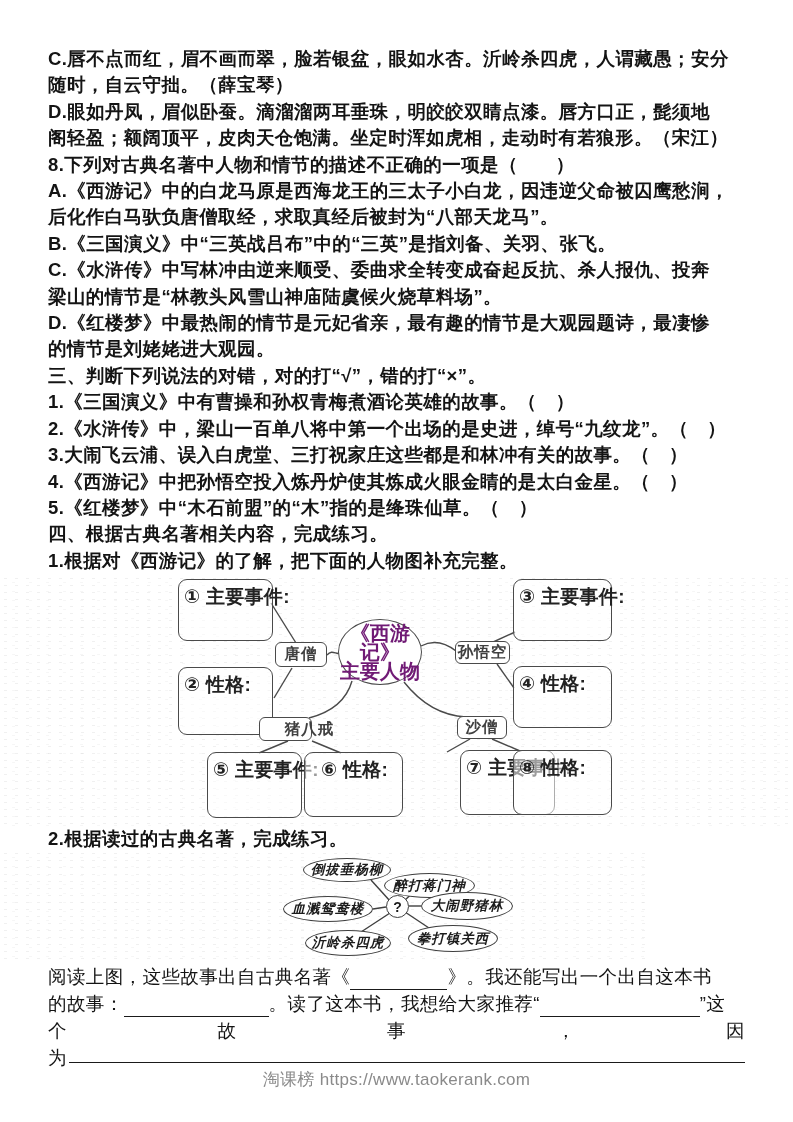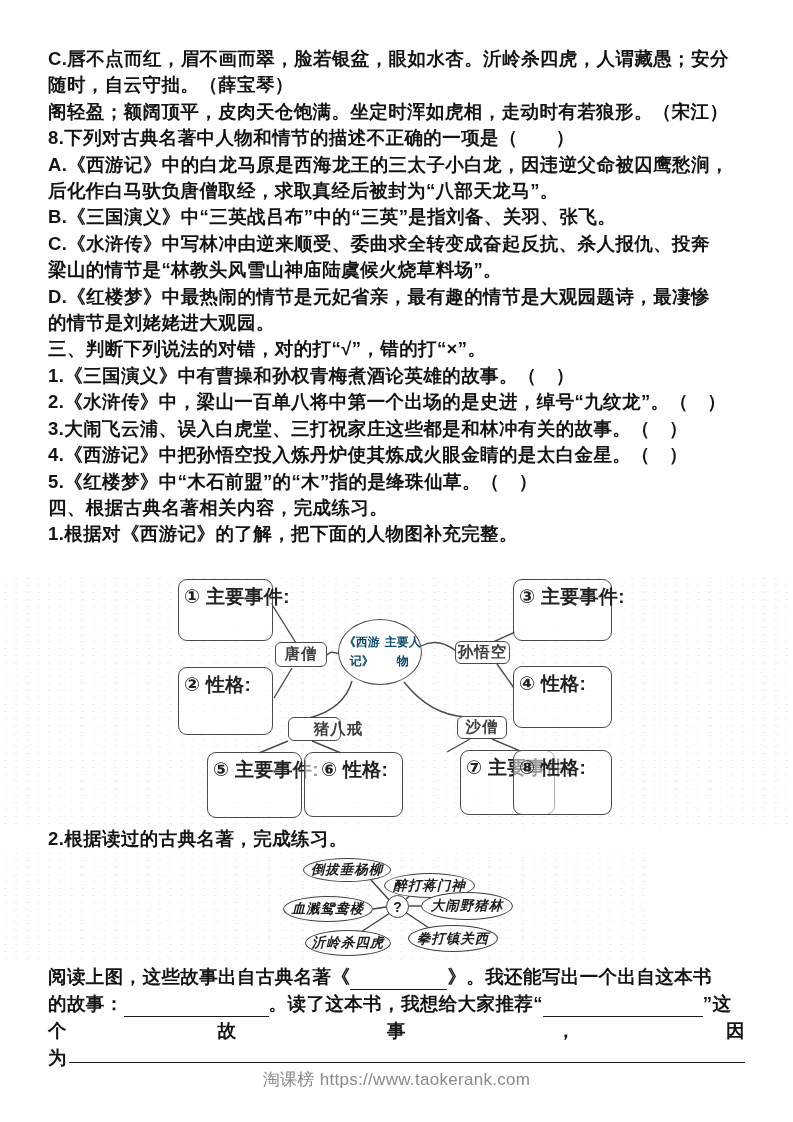--- a/index.html
+++ b/index.html
@@ -65,37 +65,37 @@
     letter-spacing: 1px;
     white-space: nowrap;
   }
   .mm-center {
     position: absolute;
     left: 338px; top: 44px;
     width: 84px; height: 66px;
     border: 1.4px solid #4a4a4a;
     border-radius: 50%;
     background: #fff;
-    display: flex; flex-direction: row;
+    display: flex; flex-direction: column;
     align-items: center; justify-content: center;
-    font-size: 12px; font-weight: 700;
-    line-height: 19px; color: #0c4a6e;
+    font-size: 20px; font-weight: 700;
+    line-height: 19px; color: #701a75;
     text-align: center;
   }
   #mm-box1 { left: 178px; top: 4px;   width: 95px; height: 62px; }
   #mm-box2 { left: 178px; top: 92px;  width: 95px; height: 68px; }
   #mm-box3 { left: 513px; top: 4px;   width: 99px; height: 62px; }
   #mm-box4 { left: 513px; top: 91px;  width: 99px; height: 62px; }
   #mm-box5 { left: 207px; top: 177px; width: 95px; height: 66px; }
   #mm-box6 { left: 304px; top: 177px; width: 99px; height: 65px; padding-left: 16px; }
   #mm-box7 { left: 412px; top: 175px; width: 95px; height: 65px; margin-left: 48px; }
   #mm-box8 { left: 513px; top: 175px; width: 99px; height: 65px; }
   #mm-tangseng  { left: 275px; top: 67px;  width: 52px; height: 25px; }
   #mm-sunwukong { left: 455px; top: 66px;  width: 55px; height: 23px; }
-  #mm-zhubajie  { left: 288px; top: 142px; width: 53px; height: 24px; padding-left: 48px; }
+  #mm-zhubajie  { left: 259px; top: 142px; width: 53px; height: 24px; padding-left: 48px; }
   #mm-shaseng   { left: 457px; top: 141px; width: 50px; height: 23px; }
 
   
   #bubblemap {
     position: absolute;
     left: 0; top: 850px;
     width: 645px; height: 112px;
   }
   .bb-ellipse {
     position: absolute;
@@ -127,21 +127,21 @@
     display: flex; align-items: center; justify-content: center;
     font-size: 14px; font-weight: 700; color: #1c1c1c;
   }
 
   
   #bottom-text {
     position: absolute;
     left: 48px; top: 963px;
     width: 697px;
     font-size: 18.5px;
-    font-weight: 700;
+    font-weight: 400;
     line-height: 27px;
     letter-spacing: 0.4px;
     color: #141414;
   }
   .bline { white-space: nowrap; }
   .blank {
     display: inline-block;
     border-bottom: 1.6px solid #1a1a1a;
     height: 19px;
     vertical-align: bottom;
@@ -168,20 +168,21 @@
     color: #8a8a8a;
     letter-spacing: 0.3px;
   }
 </style>
 </head>
 <body>
 
 <div class="textblock" id="main-text">
   <div class="tline">C.唇不点而红，眉不画而翠，脸若银盆，眼如水杏。沂岭杀四虎，人谓藏愚；安分</div>
   <div class="tline">随时，自云守拙。（薛宝琴）</div>
+  <div class="tline">D.眼如丹凤，眉似卧蚕。滴溜溜两耳垂珠，明皎皎双睛点漆。唇方口正，髭须地</div>
   <div class="tline">阁轻盈；额阔顶平，皮肉天仓饱满。坐定时浑如虎相，走动时有若狼形。（宋江）</div>
   <div class="tline">8.下列对古典名著中人物和情节的描述不正确的一项是（　　）</div>
   <div class="tline">A.《西游记》中的白龙马原是西海龙王的三太子小白龙，因违逆父命被囚鹰愁涧，</div>
   <div class="tline">后化作白马驮负唐僧取经，求取真经后被封为“八部天龙马”。</div>
   <div class="tline">B.《三国演义》中“三英战吕布”中的“三英”是指刘备、关羽、张飞。</div>
   <div class="tline">C.《水浒传》中写林冲由逆来顺受、委曲求全转变成奋起反抗、杀人报仇、投奔</div>
   <div class="tline">梁山的情节是“林教头风雪山神庙陆虞候火烧草料场”。</div>
   <div class="tline">D.《红楼梦》中最热闹的情节是元妃省亲，最有趣的情节是大观园题诗，最凄惨</div>
   <div class="tline">的情节是刘姥姥进大观园。</div>
   <div class="tline">三、判断下列说法的对错，对的打“√”，错的打“×”。</div>

